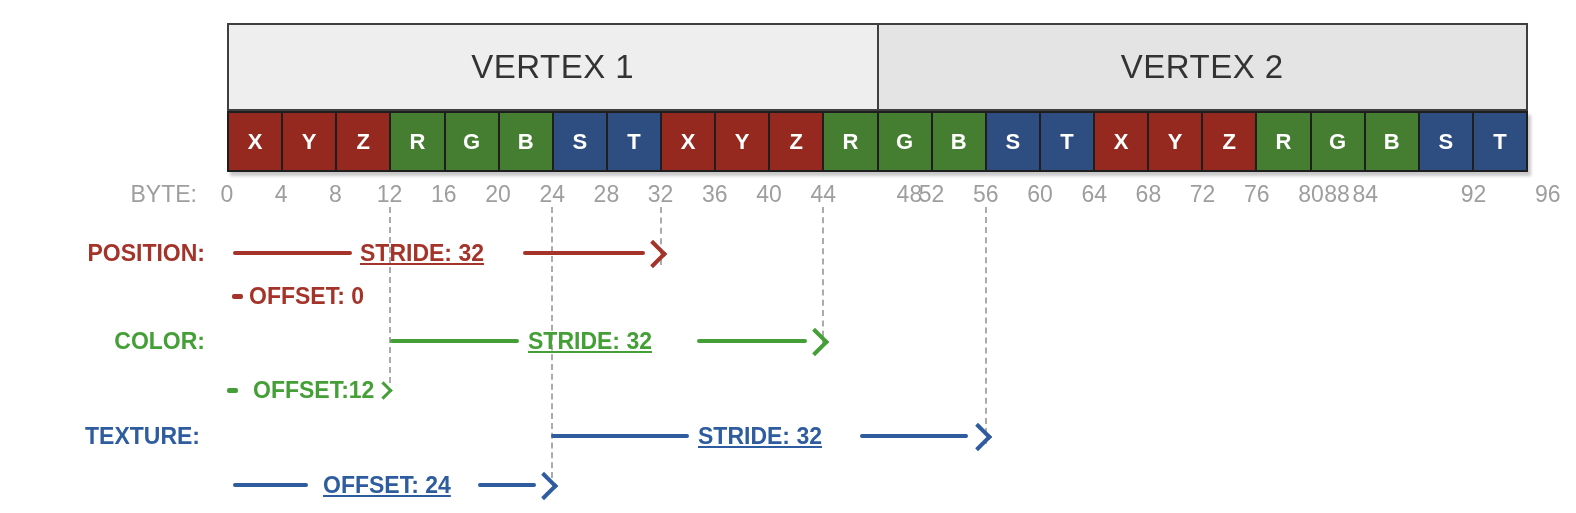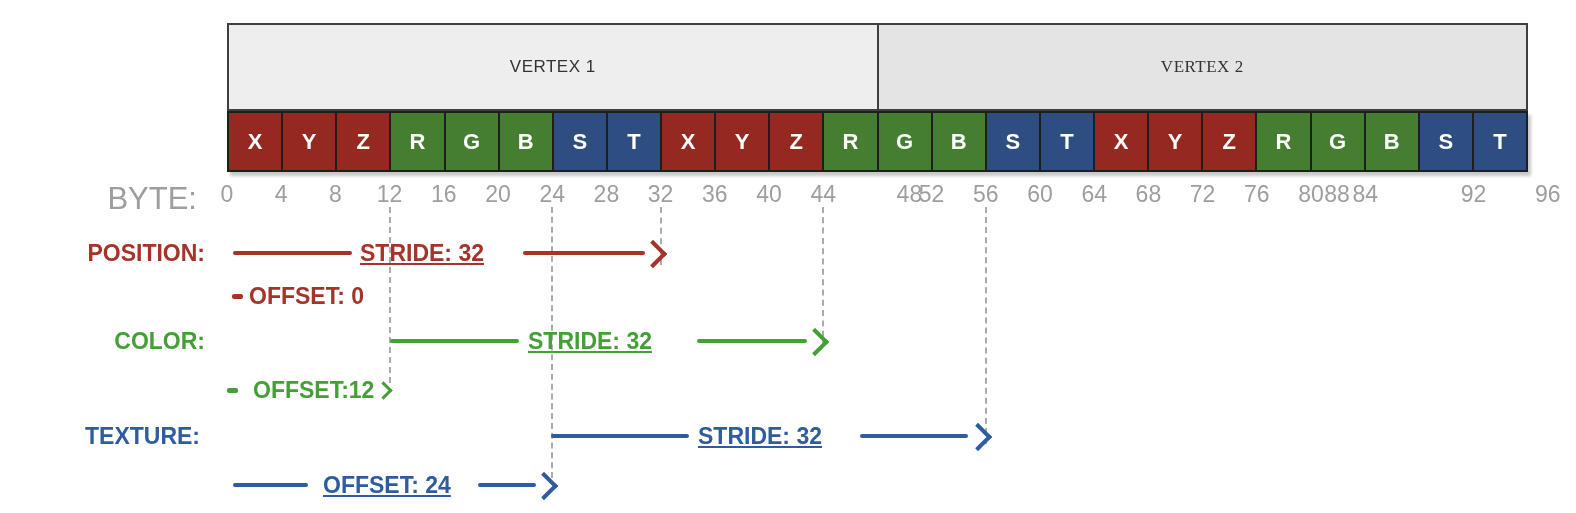--- a/index.html
+++ b/index.html
@@ -3,37 +3,37 @@
 <meta charset="utf-8">
 <style>
   html,body{margin:0;padding:0;background:#ffffff;}
   .stage{position:relative;width:1576px;height:513px;background:#fff;overflow:hidden;
          font-family:"Liberation Sans", sans-serif;}
 
   
   .headers{position:absolute;left:227px;top:23px;width:1301px;height:88px;display:flex;}
   .vh{flex:1;background:var(--hdr-bg);border:2px solid var(--grid-border);
       display:flex;align-items:center;justify-content:center;
-      font-size:17px;color:var(--hdr-text);letter-spacing:.5px;}
-  .vh + .vh{border-left:none;font-family:Liberation Serif, serif;}
+      font-size:33px;color:var(--hdr-text);letter-spacing:.5px;}
+  .vh + .vh{border-left:none;}
   .vh.first{background:var(--hdr-bg-1);}
 
   .cells{position:absolute;left:227px;top:111px;width:1301px;height:61px;display:flex;
          box-shadow:3px 4px 3px rgba(0,0,0,.22);}
   .cell{flex:1;display:flex;align-items:center;justify-content:center;
         border:2px solid var(--cell-border);color:var(--cell-text);
         font-weight:bold;font-size:22px;}
   .cell + .cell{border-left:none;}
   .cell.pos{background:var(--pos-cell);}
   .cell.col{background:var(--col-cell);}
   .cell.tex{background:var(--tex-cell);}
 
   
   .byte-label{position:absolute;left:90px;width:107px;top:181px;text-align:right;
-              font-size:31px;color:var(--byte);}
+              font-size:23px;color:var(--byte);}
   .tick{position:absolute;top:181px;transform:translateX(-50%);
         font-size:23px;color:var(--byte);white-space:nowrap;}
 
   
   .dash-v{position:absolute;width:0;border-left:2px dashed var(--dash);}
 
   
   .rowtxt{position:absolute;font-weight:bold;font-size:23px;line-height:24px;white-space:nowrap;}
   .lbl{left:20px;width:185px;text-align:right;}
   .ctr{text-align:left;text-decoration:underline;}

